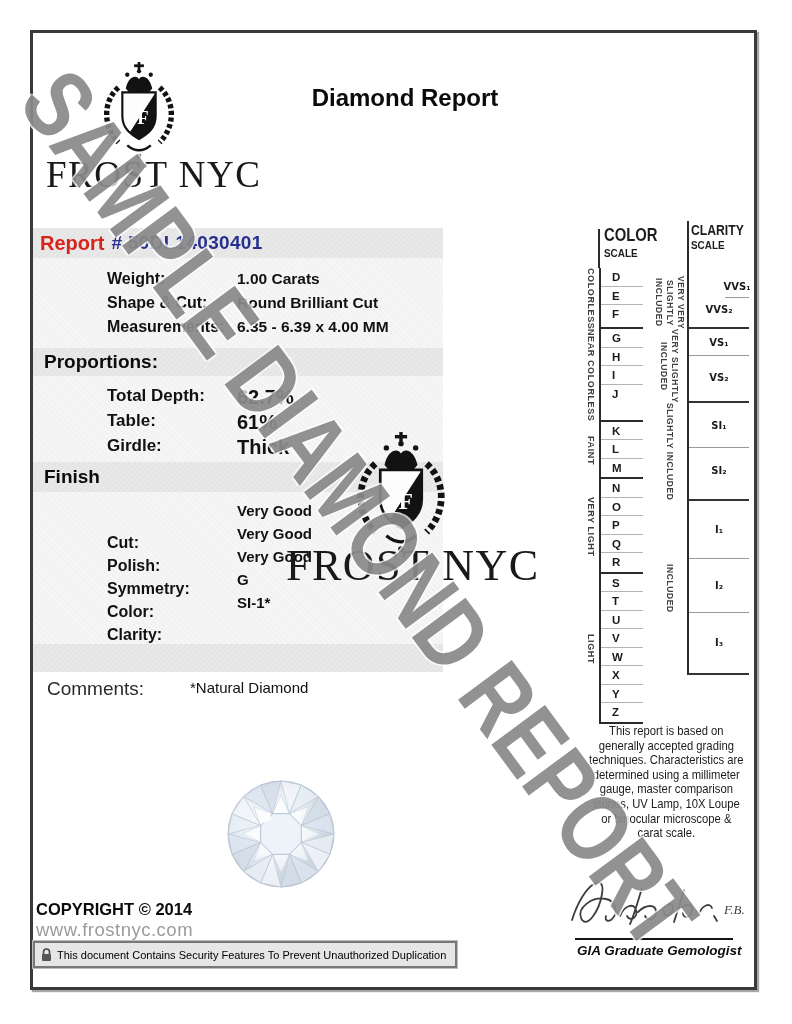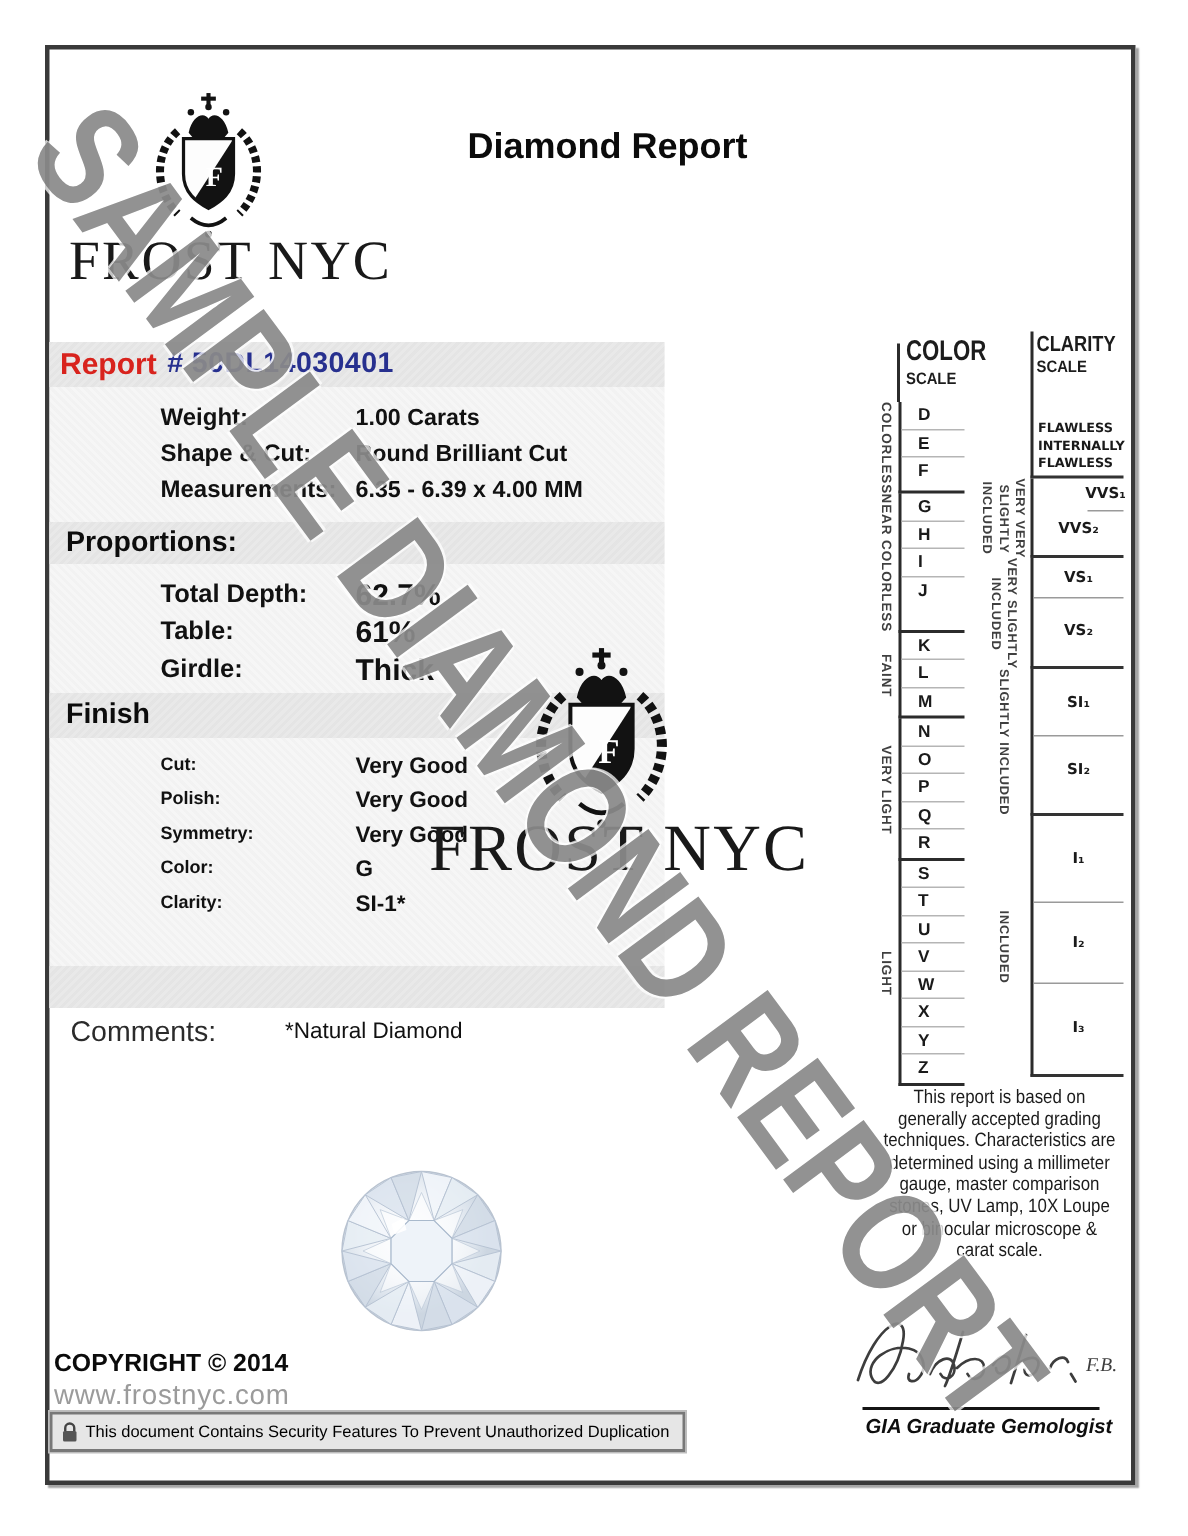--- a/index.html
+++ b/index.html
@@ -33,21 +33,21 @@
   .rows-prop{top:158px;}
   .rows-finish{top:274px;}
   .row{position:relative;display:flex;}
   .rows-details .row{height:24px;}
   .rows-prop .row{height:25px;}
   .rows-finish .row{height:23px;}
   .row .lab{position:absolute;left:29px;font-weight:bold;}
   .row .val{position:absolute;left:159px;font-weight:bold;}
   .rows-details .lab{font-size:16px;} .rows-details .val{font-size:15.5px;}
   .rows-prop .lab{font-size:17px;}   .rows-prop .val{font-size:20px;}
-  .rows-finish .lab{font-size:12px;} .rows-finish .val{font-size:15px;}
+  .rows-finish .lab{font-size:16px;margin-top:32px;} .rows-finish .val{font-size:15px;}
   .section-title{position:absolute;left:11px;font-weight:bold;font-size:19px;color:#0c0c0c;}
   .comments-label{position:absolute;left:47px;top:678px;font-size:19px;color:#2b2b2b;}
   .comments-value{position:absolute;left:190px;top:679px;font-size:15px;color:#111;}
   
   .scale-title{position:absolute;font-weight:bold;color:#1c1c1c;transform-origin:0 0;white-space:nowrap;}
   .color-title{left:604px;top:224px;font-size:19px;transform:scaleX(.78);}
   .color-sub{left:604px;top:247px;font-size:11px;transform:scaleX(.9);}
   .clarity-title{left:691px;top:222px;font-size:14.5px;transform:scaleX(.84);}
   .clarity-sub{left:691px;top:239px;font-size:11px;transform:scaleX(.9);}
   .vline{position:absolute;width:2px;background:#2b2b2b;}
@@ -272,29 +272,20 @@
           <div class="cs-grade">U</div>
           <div class="cs-grade">V</div>
           <div class="cs-grade">W</div>
           <div class="cs-grade">X</div>
           <div class="cs-grade">Y</div>
           <div class="cs-grade last">Z</div>
         </div>
       </div>
     </div>
   <div class="clarity-scale" id="clarity-scale">
-      <div class="cl-group">
-        <div class="cl-glabel"></div>
-        <div class="cl-grades">
-          <div class="cl-flblock" style="height: 41px;">
-            <span>FLAWLESS</span>
-            <span>INTERNALLY FLAWLESS</span>
-          </div>
-        </div>
-      </div>
       <div class="cl-group">
         <div class="cl-glabel">
           <div class="vtext">VERY VERY</div>
           <div class="vtext">SLIGHTLY</div>
           <div class="vtext">INCLUDED</div>
         </div>
         <div class="cl-grades">
           <div class="cl-grade" style="height: 22px; margin-left: 36px;">VVS₁</div>
           <div class="cl-grade last" style="height: 22px;">VVS₂</div>
         </div>

